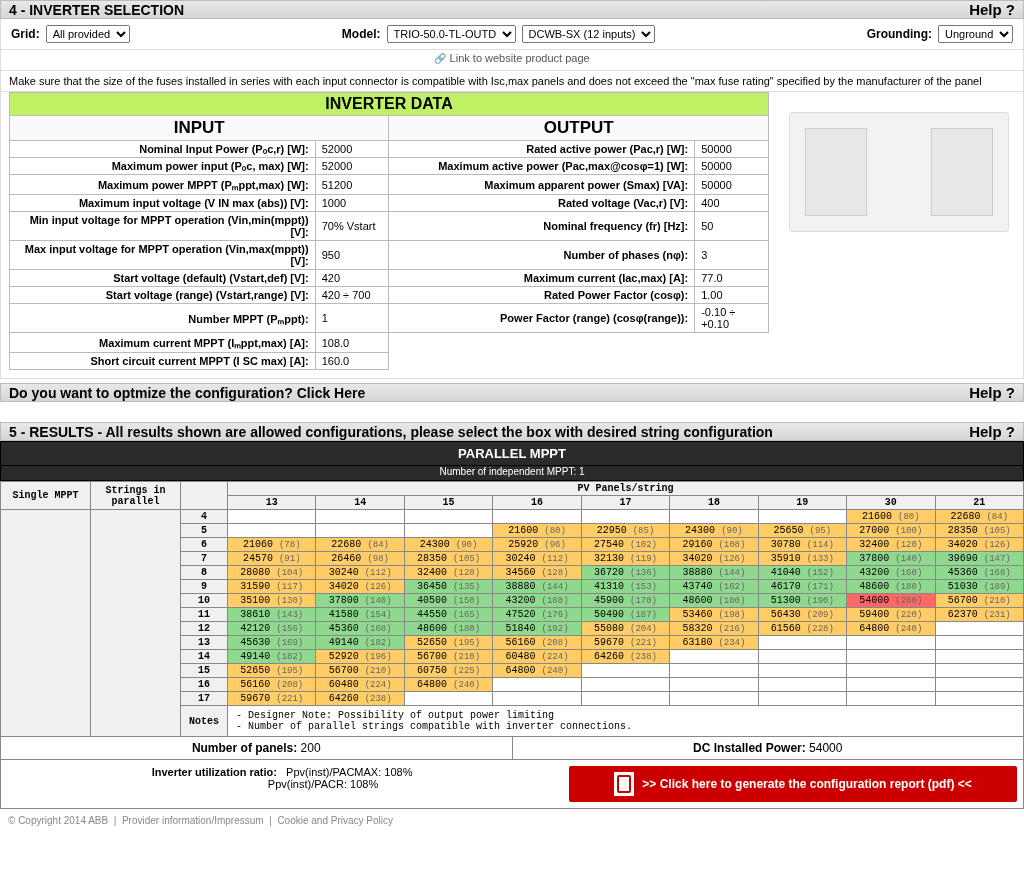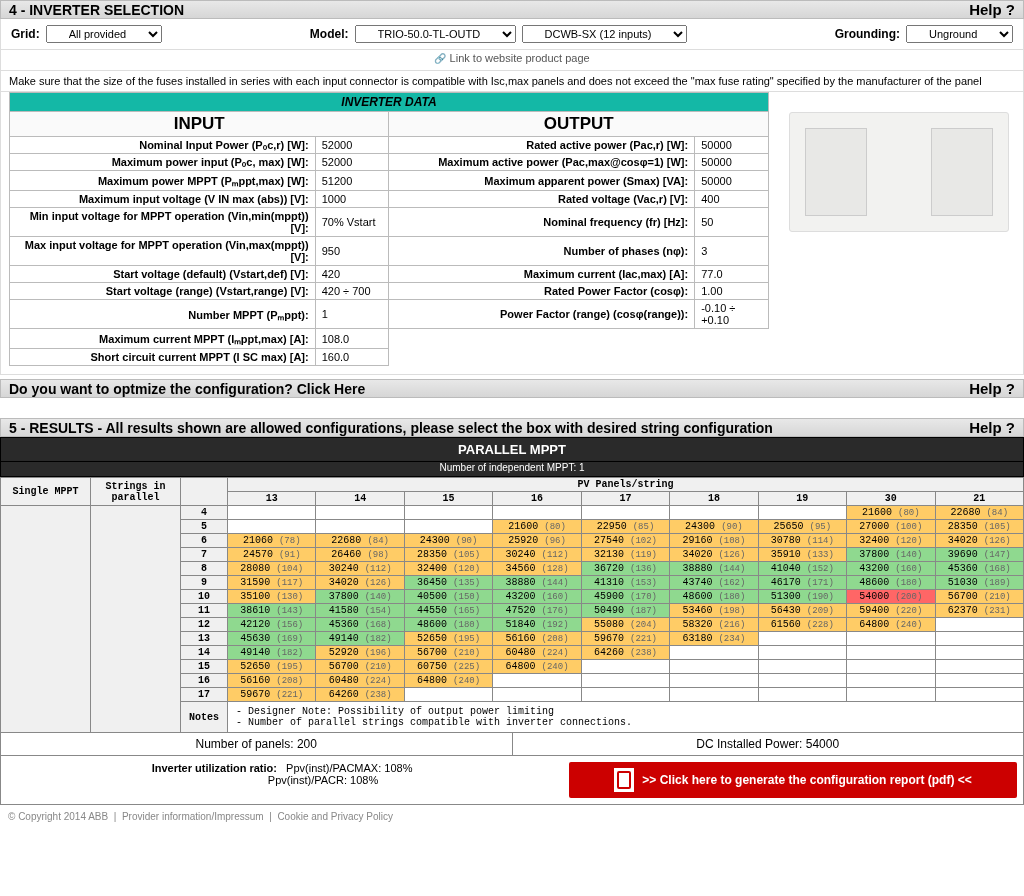--- a/index.html
+++ b/index.html
@@ -1,29 +1,29 @@
 <!DOCTYPE html>
 <html><head>
 <meta charset="utf-8">
 <style>
   * { box-sizing: border-box; margin: 0; padding: 0; }
   body { font-family: Arial, sans-serif; font-size: 11px; color: #000; background: #fff; width: 1024px; }
   .section-header { background: linear-gradient(#e8e8e8,#d6d6d6); border: 1px solid #bbb; padding: 0 8px; font-size: 14px; font-weight: bold; display: flex; justify-content: space-between; align-items: center; }
   .help { font-size: 15px; font-weight: bold; }
   .controls-row { display: flex; align-items: center; padding: 6px 10px; gap: 6px; border:1px solid #ddd; border-top:none;}
   .controls-row label { font-weight: bold; font-size: 12px; }
-  select { font-size: 11px; padding: 1px 18px; }
+  select { font-size: 11px; padding: 1px 2px; }
   .spacer { flex-grow: 1; }
   .link-line { text-align:center; font-size:11px; color:#555; padding:2px 0 6px; border:1px solid #ddd; border-top:none;}
   .link-line::before { content: "🔗 "; font-size:10px;}
   .fuse-note { font-size:11px; padding:4px 8px; border:1px solid #ddd; border-top:none;}
   .inv-data-wrap { border:1px solid #ddd; border-top:none; padding:0 8px 8px; display:flex; align-items:flex-start;}
   .inv-table { border-collapse: collapse; width: 760px; font-size:11px; }
   .inv-table th, .inv-table td { border: 1px solid #bbb; padding: 2px 6px; }
-  .inv-table .title { text-align:center; font-weight:bold; font-size:12px; background:#14b8a6;font-style:italic;}
+  .inv-table .title { text-align:center; font-weight:bold; font-size:16px; background:#bef264;}
   .inv-table .subhead { text-align:center; font-weight:bold; background:#fafafa; font-size:17px;}
   .inv-table td.lbl { text-align:right; font-weight:bold; width:290px;}
   .inv-table td.val { text-align:left; width:70px; }
   .inv-image { width:220px; height:120px; margin:20px 0 0 20px; background:#f2f2f0; border:1px solid #ddd; border-radius:3px; position:relative;}
   .inv-image::before,.inv-image::after{content:"";position:absolute;top:15px;bottom:15px;width:60px;background:#e8e8e6;border:1px solid #ccc;}
   .inv-image::before{left:15px;} .inv-image::after{right:15px;}
   .section5 { margin-top:20px;gap:39px;}
   .parallel-header{background:#2a2a2a;color:#fff;text-align:center;padding:4px;font-weight:bold;font-size:13px;border:1px solid #000;}
   .parallel-sub{background:#2a2a2a;color:#fff;text-align:center;font-size:10px;padding:0 0 3px;border:1px solid #000;border-top:none;}
   .results-table{border-collapse:collapse;width:100%;font-size:10px;font-family:Liberation Mono, monospace;}
@@ -32,21 +32,21 @@
   .results-table .rside{background:#f0f0f0;font-weight:bold;text-align:center;}
   .cell-o{background:#ffcc66;}
   .cell-g{background:#8fd98f;}
   .cell-r{background:#ff6666;color:#000;}
   .pct{color:#666;font-size:9px;}
   .notes-row td{text-align:left;padding:4px 8px;}
   .summary{border:1px solid #888;border-top:none;}
   .summary-top{display:flex;}
   .summary-top>div{flex:1;border-right:1px solid #888;padding:4px 8px;font-size:12px;}
   .summary-top>div:last-child{border-right:none;}
-  .summary-top b{font-weight:normal;}
+  .summary-top b{font-weight:bold;}
   .summary-bot{display:flex;border-top:1px solid #888;}
   .summary-bot .left{flex:0 0 55%;padding:6px 10px;font-size:11px;text-align:center;}
   .summary-bot .right{flex:1;padding:6px;}
   .pdf-btn{background:#cc0000;color:#fff;text-align:center;padding:6px;font-weight:bold;font-size:12px;border-radius:2px;display:flex;align-items:center;justify-content:center;gap:8px;}
   .pdf-icon{width:20px;height:24px;background:#fff;position:relative;display:inline-block;}
   .pdf-icon::after{content:"";position:absolute;left:3px;right:3px;top:3px;bottom:3px;border:2px solid #cc0000;border-radius:2px;}
   .footer{font-size:10px;color:#888;padding:6px 8px;}
   .footer a{color:#888;text-decoration:none;}
 </style>
 </head>

